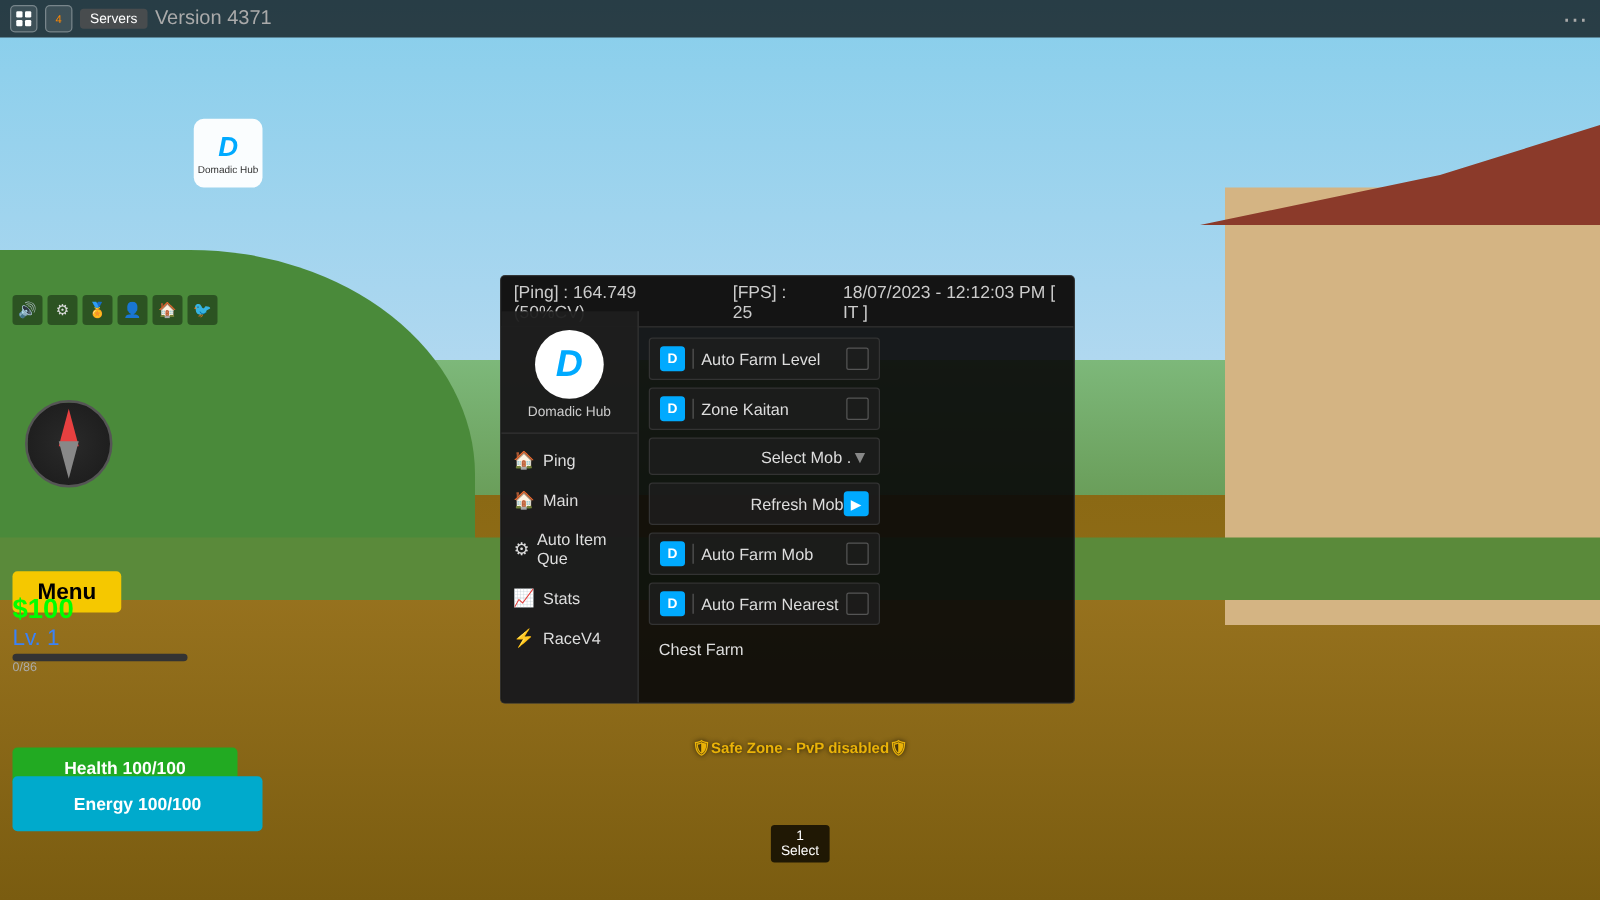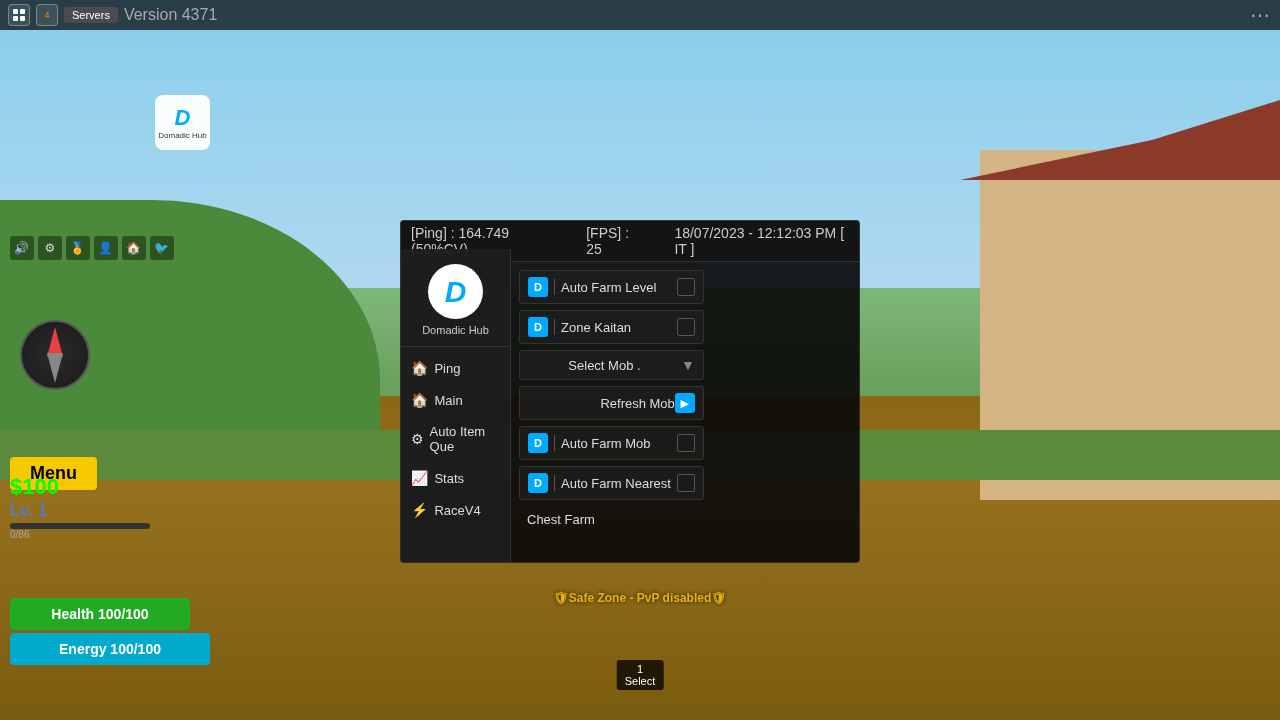--- a/index.html
+++ b/index.html
@@ -372,21 +372,21 @@
       align-items: center;
       background: rgba(30,30,30,0.8);
       border: 1px solid #333;
       border-radius: 3px;
       padding: 6px 8px;
     }
     .select-mob-label {
       flex: 1;
       font-size: 13px;
       color: #ddd;
-      text-align: center;
+      text-align: right;
     }
     .select-mob-arrow {
       color: #888;
       font-size: 14px;
     }
 
     
     .refresh-mob-row {
       display: flex;
       align-items: center;
@@ -496,21 +496,21 @@
   <div class="xp-bar-bg">
     <div class="xp-bar-fill"></div>
   </div>
   <div class="xp-text">
     <span>0</span>/<span>86</span>
   </div>
 </div>
 
 <div class="health-bar" style="position:absolute;left:10px;bottom:90px;width:180px;height:32px;border-radius:4px;display:flex;align-items:center;justify-content:center;font-weight:bold;font-size:14px;color:#fff;z-index:100;background:#22aa22;">Health 100/100</div>
 
-<div class="energy-bar" style="position:absolute;left:10px;bottom:55px;width:200px;height:32px;border-radius:4px;display:flex;align-items:center;justify-content:center;font-weight:bold;font-size:14px;color:#fff;z-index:100;background:#00aacc;">Energy 100/100</div>
+<div class="energy-bar" style="position:absolute;left:10px;bottom:55px;width:200px;height:44px;border-radius:4px;display:flex;align-items:center;justify-content:center;font-weight:bold;font-size:14px;color:#fff;z-index:100;background:#00aacc;">Energy 100/100</div>
 
 <div class="safe-zone">🛡Safe Zone - PvP disabled🛡</div>
 
 <div class="combat-tooltip">
   <div>1</div>
   <div>Select</div>
 </div>
 
 <div class="panel">
 

